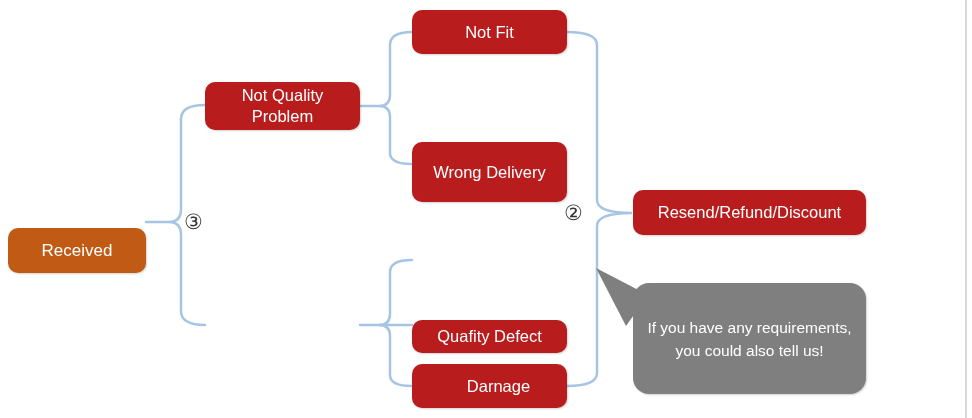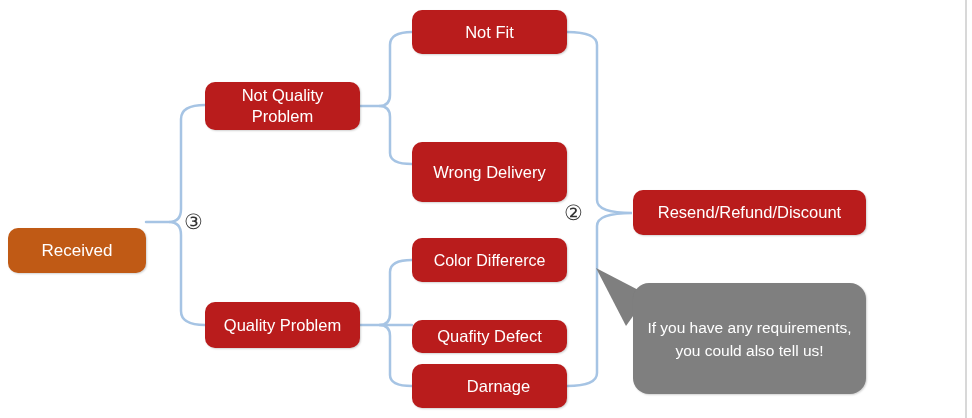--- a/index.html
+++ b/index.html
@@ -103,35 +103,29 @@
   </svg>
 
   <div class="node node-root">
     <span>Received</span>
   </div>
 
   <div class="node node-nqp">
     <span>Not Quality Problem</span>
   </div>
 
-  <div class="node node-qp">
-    <span>Quality Problem</span>
-  </div>
 
   <div class="node node-nf">
     <span>Not Fit</span>
   </div>
 
   <div class="node node-wd">
     <span>Wrong Delivery</span>
   </div>
 
-  <div class="node node-cd">
-    <span>Color Differerce</span>
-  </div>
 
   <div class="node node-qd">
     <span>Quafity Defect</span>
   </div>
 
   <div class="node node-dm">
     <span>Darnage</span>
   </div>
 
   <div class="node node-res">

